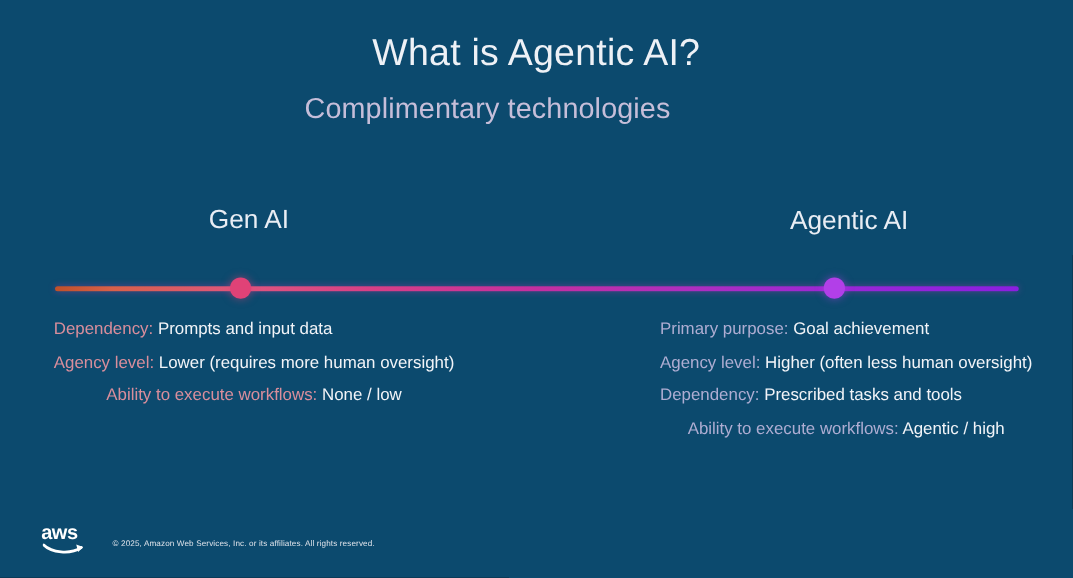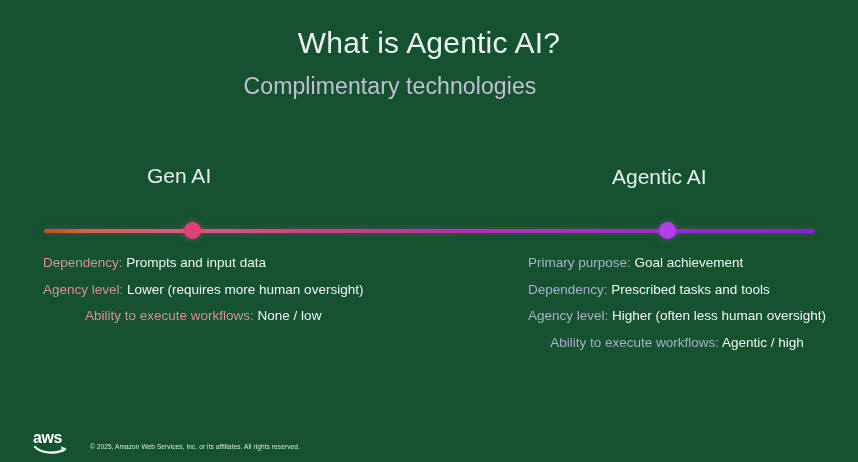--- a/index.html
+++ b/index.html
@@ -10,21 +10,21 @@
     width: 858px;
     height: 462px;
     background: #090e17;
     font-family: "Liberation Sans", sans-serif;
     overflow: hidden;
     position: relative;
   }
   .slide {
     position: absolute;
     inset: 0;
-    background: #14532d;
+    background: #0c4a6e;
   }
 
   
   .title {
     position: absolute;
     top: 26px;
     left: 0;
     width: 858px;
     text-align: center;
     font-size: 30px;
@@ -46,20 +46,21 @@
     line-height: 1.15;
   }
 
   
   .col-heading {
     position: absolute;
     font-size: 21px;
     font-weight: 400;
     color: #e9edf4;
     white-space: nowrap;
+    margin-left: 20px;
   }
   .col-heading.left  { top: 164px; left: 147px; }
   .col-heading.right { top: 165px; left: 612px; }
 
   
   .spectrum-wrap {
     position: absolute;
     top: 222px;
     left: 44px;
     width: 771px;
@@ -118,21 +119,21 @@
   .attr-row:last-child { margin-bottom: 0; text-align: center; }
 
   .attr-label-left  { color: #d98e9c; }
   .attr-label-right { color: #aeadd2; }
   .attr-value       { color: #f2f4f8; }
 
   
   .footer {
     position: absolute;
     left: 0;
-    bottom: 5px;
+    bottom: 16px;
     width: 788px;
     height: 34px;
   }
   .aws-logo {
     position: absolute;
     left: 33px;
     bottom: -3px;
     width: 42px;
     height: 30px;
   }
@@ -193,24 +194,24 @@
     <div class="attr-row">
       <span class="attr-label-left">Ability to execute workflows:</span><span class="attr-value"> None / low</span>
     </div>
   </div>
 
   <div class="attr-list right">
     <div class="attr-row">
       <span class="attr-label-right">Primary purpose:</span><span class="attr-value"> Goal achievement</span>
     </div>
     <div class="attr-row">
+      <span class="attr-label-right">Agency level:</span><span class="attr-value"> Higher (often less human oversight)</span>
+    </div>
+    <div class="attr-row">
       <span class="attr-label-right">Dependency:</span><span class="attr-value"> Prescribed tasks and tools</span>
-    </div>
-    <div class="attr-row">
-      <span class="attr-label-right">Agency level:</span><span class="attr-value"> Higher (often less human oversight)</span>
     </div>
     <div class="attr-row">
       <span class="attr-label-right">Ability to execute workflows:</span><span class="attr-value"> Agentic / high</span>
     </div>
   </div>
 
   <div class="footer">
     <div class="aws-logo">
       <div class="aws-word">aws</div>
       <div class="aws-smile">

